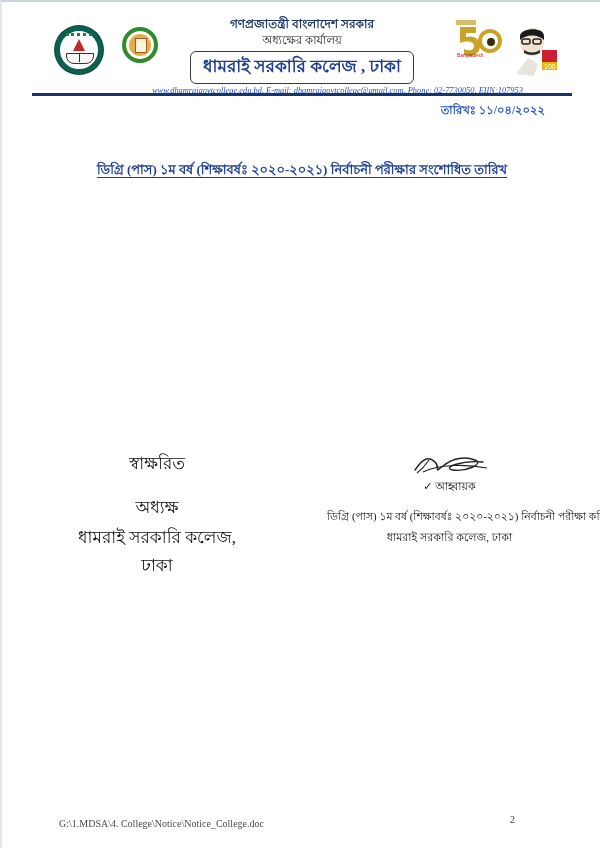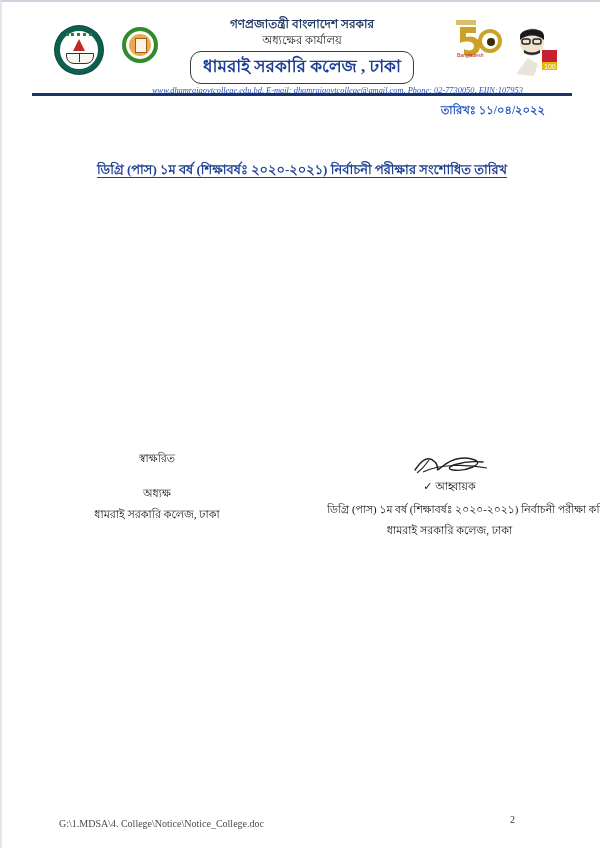--- a/index.html
+++ b/index.html
@@ -61,21 +61,21 @@
     position: absolute; left: 150px; top: 14px; width: 300px;
     text-align: center;
   }
   .govt-line { font-size: 12px; font-weight: bold; color: #1f3763; line-height: 16px; }
   .office-line { font-size: 11.5px; color: #1a1a1a; line-height: 16px; }
   .college-box {
     display: inline-block;
     margin-top: 3px;
     padding: 1px 12px 2px 12px;
     border: 1.5px solid #3a3a3a;
-    border-radius: 11px;
+    border-radius: 6px;
     font-size: 17px; font-weight: bold; color: #1e3f93;
     white-space: nowrap;
   }
   .contact-line {
     margin-top: 2px;
     font-size: 8.4px; color: #2a52be;
     white-space: nowrap;
     font-style: italic;
   }
 
@@ -106,31 +106,31 @@
     font-size: 12.2px; color: #101010;
     line-height: 18px;
     text-align: justify;
   }
   .para1 { top: 196px; }
   .para2 { top: 248px; }
 
   
   .sig-left {
     position: absolute; left: 75px; top: 448px; width: 160px;
-    text-align: center; font-size: 11px; color: #111;
+    text-align: center; font-size: 17px; color: #111;
   }
   .sig-left .signed { margin-bottom: 16px; }
   .sig-left .role { margin-bottom: 2px; text-align: center; }
 
   .sig-right {
     position: absolute; left: 325px; top: 450px; width: 245px;
     text-align: center; font-size: 11px; color: #111;
   }
   .sig-right .scribble { height: 26px; }
-  .sig-right .role { margin-bottom: 4px; }
+  .sig-right .role { margin-bottom: 11px; }
   .sig-right .committee { font-size: 10.8px; margin-bottom: 2px; white-space: nowrap; }
 
   
   .footer-path {
     position: absolute; left: 57px; top: 816px;
     font-size: 10px; color: #4a4a4a;
     font-family: "Liberation Serif", serif;
   }
   .page-number {
     position: absolute; left: 508px; top: 812px;

